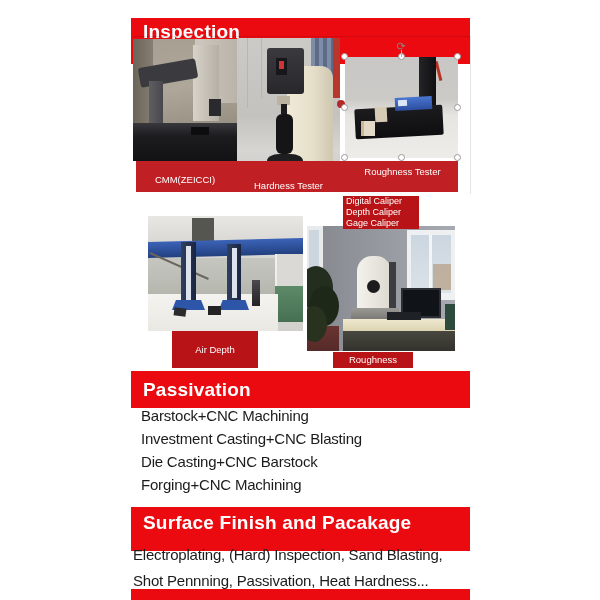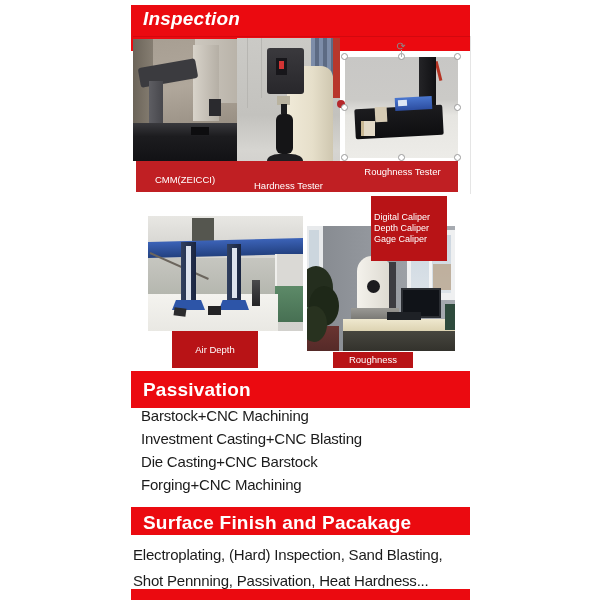--- a/index.html
+++ b/index.html
@@ -15,21 +15,21 @@
   .redbox{position:absolute;background:#b81316;color:#fff;z-index:5;}
   .handle{position:absolute;width:7px;height:7px;border-radius:50%;background:#fff;
           border:1px solid #9a9a9a;z-index:6;box-sizing:border-box;}
   .bodytext{color:#1b1b1b;font-size:15px;letter-spacing:-.2px;}
 </style>
 </head>
 <body>
 
 <div class="stage">
 
-  <div class="banner" style="top:5px;height:46px;line-height:28px;font-style:italic;">
+  <div class="banner" style="top:18px;height:46px;line-height:28px;">
     <div class="t">Inspection</div>
   </div>
 
   <div class="abs" style="left:133px;top:36px;width:337px;height:157px;border-top:1px solid rgba(0,0,0,.10);border-right:1px solid rgba(0,0,0,.10);z-index:1;"></div>
 
   <div class="abs" style="left:136px;top:161px;width:322px;height:31px;background:#c01f23;z-index:3;"></div>
 
   <div class="photo" style="left:133px;top:39px;width:104px;height:122px;background:linear-gradient(170deg,#a79e92 0%,#b0a79b 40%,#978e82 75%,#7e766b 100%);">
     <div class="s" style="left:0;top:0;width:20px;height:88px;background:linear-gradient(90deg,#6b6459,#867e72);"></div>
     <div class="s" style="left:62px;top:0;width:42px;height:64px;background:linear-gradient(90deg,#cdc8bf,#b9b3a9);"></div>
@@ -77,21 +77,21 @@
   <div class="handle" style="left:454px;top:53px;"></div>
   <div class="handle" style="left:341px;top:104px;"></div>
   <div class="handle" style="left:454px;top:104px;"></div>
   <div class="handle" style="left:341px;top:154px;"></div>
   <div class="handle" style="left:398px;top:154px;"></div>
   <div class="handle" style="left:454px;top:154px;"></div>
   <div class="abs" style="left:401px;top:50px;width:1px;height:7px;background:#b0b0b0;z-index:6;"></div>
   <div class="abs" style="left:395px;top:40px;width:12px;height:12px;color:#8a8a8a;font-size:11px;line-height:12px;text-align:center;z-index:6;">⟳</div>
   <div class="abs" style="left:337px;top:100px;width:8px;height:8px;border-radius:50%;background:#b5272b;z-index:5;"></div>
 
-  <div class="redbox" style="left:343px;top:196px;width:70px;padding:16px 3px;font-size:9px;line-height:11px;margin-left:28px;">
+  <div class="redbox" style="left:343px;top:196px;width:70px;padding:0 3px;font-size:9px;line-height:11px;">
     <div>Digital Caliper</div>
     <div>Depth Caliper</div>
     <div>Gage Caliper</div>
   </div>
 
   <div class="photo" style="left:148px;top:216px;width:155px;height:115px;background:linear-gradient(180deg,#e0dfdb 0%,#d7d6d2 35%,#d2d1cd 100%);">
     <div class="s" style="left:0;top:0;width:155px;height:26px;background:linear-gradient(180deg,#e8e7e3,#d9d8d4);"></div>
     <div class="s" style="left:44px;top:2px;width:22px;height:26px;background:#55564f;"></div>
     <div class="s" style="left:-2px;top:24px;width:160px;height:16px;background:linear-gradient(180deg,#3c63b8,#22407f);transform:rotate(-1.5deg);"></div>
     <div class="s" style="left:0;top:42px;width:155px;height:38px;background:linear-gradient(180deg,#c6c6c0,#b4b6ae);"></div>
@@ -142,21 +142,21 @@
   <div class="banner" style="top:371px;height:37px;line-height:37px;">
     <div class="t">Passivation</div>
   </div>
   <div class="abs bodytext" style="left:141px;top:404px;width:325px;line-height:23px;">
     <div>Barstock+CNC Machining</div>
     <div>Investment Casting+CNC Blasting</div>
     <div>Die Casting+CNC Barstock</div>
     <div>Forging+CNC Machining</div>
   </div>
 
-  <div class="banner" style="top:507px;height:28px;line-height:32px;">
+  <div class="banner" style="top:507px;height:44px;line-height:32px;">
     <div class="t">Surface Finish and Pacakage</div>
   </div>
   <div class="abs bodytext" style="left:133px;top:542px;width:337px;line-height:26px;">
     <div>Electroplating, (Hard) Inspection, Sand Blasting,</div>
     <div>Shot Pennning, Passivation, Heat Hardness...</div>
   </div>
 
   <div class="abs" style="left:131px;top:589px;width:339px;height:11px;background:#eb0a10;"></div>
 
 </div>

